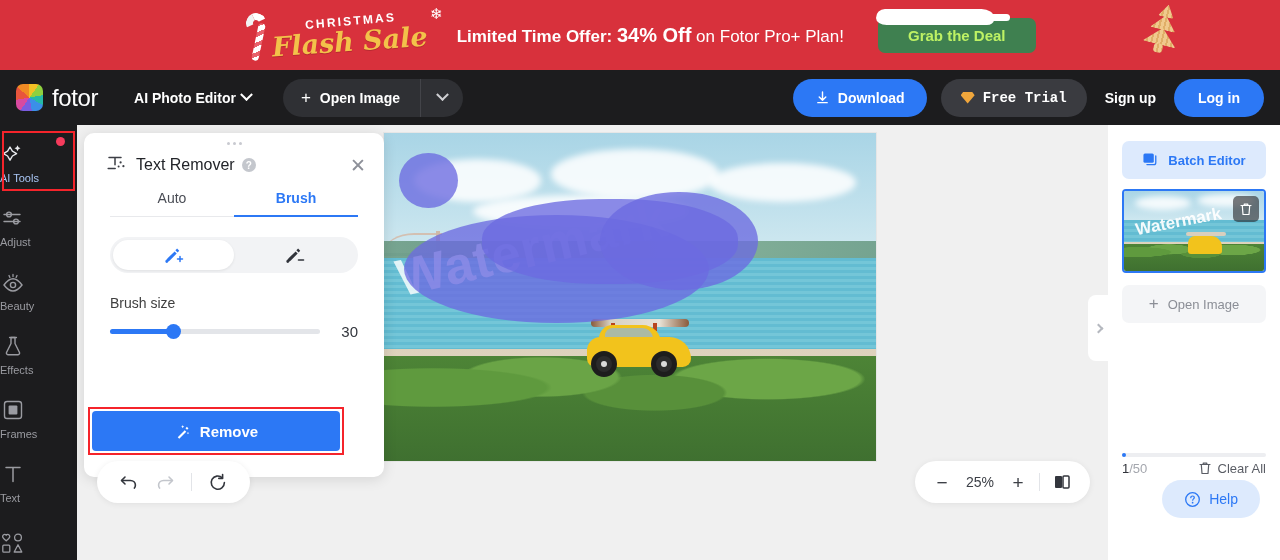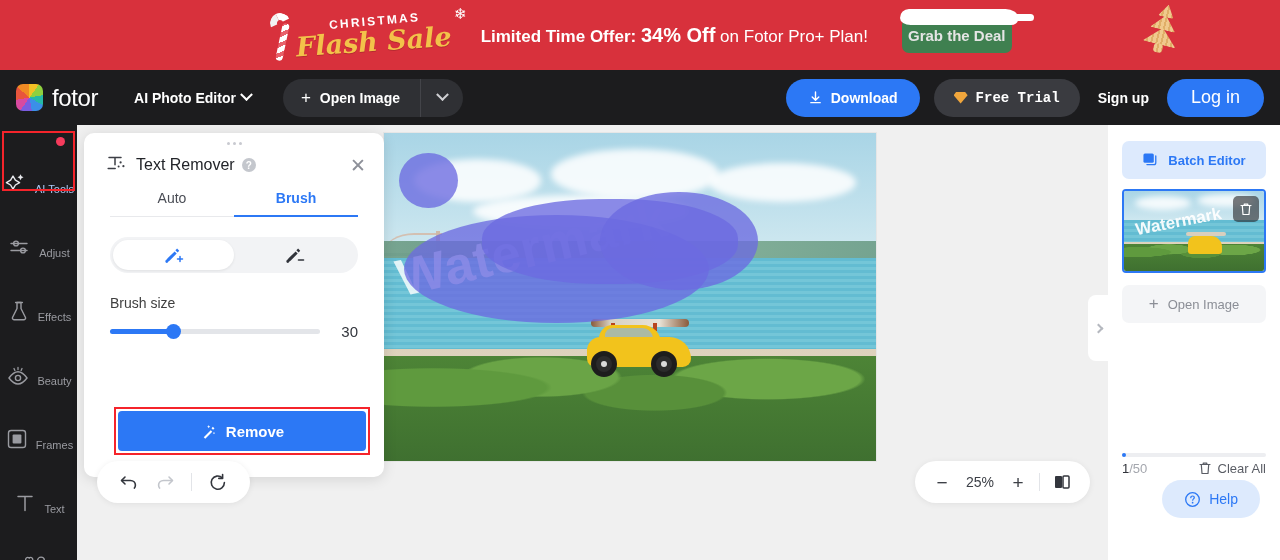--- a/index.html
+++ b/index.html
@@ -43,22 +43,22 @@
     color: #f3c24a; font-family: "DejaVu Serif", serif; font-style: italic;
     font-weight: bold; font-size: 27px; transform: rotate(-4deg);
     text-shadow: 0 1px 0 rgba(120,30,30,.35);
   }
   .snowflake { color: #ffffff; font-size: 15px; margin-left: 2px; align-self: flex-start; }
   .promo-text { color: #ffffff; font-size: 17px; white-space: nowrap; }
   .promo-text .pct { font-weight: bold; font-size: 20px; }
   .promo-text .lim { font-weight: bold; }
   .deal-wrap { position: relative; margin-left: 20px; }
   .deal-btn {
-    background: #3f8050; color: #e5e5e5; font-size: 15px; font-weight: bold;
-    border: none; border-radius: 7px; padding: 9px 6px; cursor: pointer;
+    background: #3f8050; color: #bef264; font-size: 15px; font-weight: bold;
+    border: none; border-radius: 7px; padding: 9px 30px; cursor: pointer;
   }
   .snow-cap {
     position: absolute; left: -2px; top: -9px; width: 118px; height: 16px;
     background: #ffffff; border-radius: 10px 14px 8px 12px / 10px 10px 6px 8px;
   }
   .snow-cap:after {
     content: ""; position: absolute; right: -16px; top: 5px; width: 26px; height: 7px;
     background: #ffffff; border-radius: 6px;
   }
   .cookie-tree {
@@ -115,32 +115,32 @@
   .btn-trial {
     display: flex; align-items: center; gap: 8px; background: #3a3b40; color: #fff;
     font-size: 14px; font-weight: bold; border: none; border-radius: 19px;
     height: 38px; padding: 0 20px; cursor: pointer; font-family: Liberation Mono, monospace;
   }
   .gem { width: 14px; height: 12px; background: #f0a63c;
     clip-path: polygon(50% 100%, 0 32%, 20% 0, 80% 0, 100% 32%); }
   .btn-signup { color: #ffffff; font-size: 14px; font-weight: bold; cursor: pointer;
     background: none; border: none; padding: 0 4px; }
   .btn-login {
-    background: #2c78f5; color: #fff; font-size: 18px; font-weight: normal; border: none;
+    background: #2c78f5; color: #fff; font-size: 14px; font-weight: bold; border: none;
     border-radius: 19px; height: 38px; padding: 0 24px; cursor: pointer;
   }
 
   
   .rail {
     position: absolute; left: 0; top: 125px; width: 77px; height: 435px;
     background: #1c1c1e; padding-top: 6px;
   }
   .rail-item {
-    position: relative; height: 64px; display: flex; 
-    align-items: flex-end; justify-content: center; gap: 6px; cursor: pointer;
+    position: relative; height: 64px; display: flex; flex-direction: column;
+    align-items: flex-start; justify-content: center; gap: 6px; cursor: pointer;
     color: #9a9ba1; font-size: 11px;
   }
   .rail-item.active { color: #a9c6f5; }
   .rail-hl {
     position: absolute; left: 2px; top: 0; width: 73px; height: 60px;
     border: 2px solid #f5242b; pointer-events: none;
   }
   .rail-dot {
     position: absolute; right: 12px; top: 6px; width: 9px; height: 9px;
     border-radius: 50%; background: #f53b5c;
@@ -242,21 +242,21 @@
   .bt-opt { flex: 1; display: flex; align-items: center; justify-content: center;
     border-radius: 18px; cursor: pointer; }
   .bt-opt.active { background: #ffffff; box-shadow: 0 1px 3px rgba(0,0,0,.08); }
   .field-label { margin: 22px 26px 0 26px; font-size: 14px; color: #404040; }
   .slider-row { display: flex; align-items: center; margin: 12px 26px 0 26px; gap: 14px; }
   .slider { position: relative; flex: 1; height: 5px; border-radius: 3px; background: #e3e5e9; }
   .slider-fill { position: absolute; left: 0; top: 0; height: 5px; border-radius: 3px; background: #2c78f5; }
   .slider-thumb { position: absolute; top: -5px; width: 15px; height: 15px; border-radius: 50%;
     background: #2c78f5; cursor: grab; }
   .slider-val { font-size: 15px; color: #33363d; min-width: 24px; text-align: right; }
-  .remove-wrap { position: absolute; left: 30px; bottom: 22px; width: 256px; height: 48px;
+  .remove-wrap { position: absolute; left: 4px; bottom: 22px; width: 256px; height: 48px;
     border: 2px solid #f5242b; padding: 2px; }
   .btn-remove {
     width: 100%; height: 100%; background: #2c78f5; color: #fff; border: none;
     border-radius: 4px; font-size: 15px; font-weight: bold; cursor: pointer;
     display: flex; align-items: center; justify-content: center; gap: 9px;
   }
 
   
   .hist-bar {
     position: absolute; left: 97px; bottom: 57px; height: 42px; background: #ffffff;
@@ -407,37 +407,37 @@
           <path d="M3 6.5h16M3 13.5h16" stroke="#9a9ba1" stroke-width="1.4" stroke-linecap="round"></path>
           <circle cx="8" cy="6.5" r="2.4" fill="none" stroke="#9a9ba1" stroke-width="1.4"></circle>
           <circle cx="15" cy="13.5" r="2.4" fill="none" stroke="#9a9ba1" stroke-width="1.4"></circle>
         </svg>
       </div>
       <div>Adjust</div>
     </div>
 
     <div class="rail-item">
       <div class="rail-ico">
-        <svg width="22" height="22" viewBox="0 0 22 22">
-          <path d="M9 2.5v6L4.5 17.5a1.6 1.6 0 0 0 1.4 2.2h10.2a1.6 1.6 0 0 0 1.4-2.2L13 8.5v-6z" fill="none" stroke="#9a9ba1" stroke-width="1.4" stroke-linejoin="round"></path>
-          <path d="M7.6 2.5h6.8" stroke="#9a9ba1" stroke-width="1.4" stroke-linecap="round"></path>
-        </svg>
-      </div>
-      <div>Effects</div>
-    </div>
-
-    <div class="rail-item">
-      <div class="rail-ico">
         <svg width="24" height="22" viewBox="0 0 24 22">
           <path d="M3 14c3.2-4.2 5.8-6.2 9-6.2s5.8 2 9 6.2c-3.2 4.2-5.8 6-9 6s-5.8-1.8-9-6z" fill="none" stroke="#9a9ba1" stroke-width="1.4"></path>
           <circle cx="12" cy="14" r="2.6" fill="none" stroke="#9a9ba1" stroke-width="1.4"></circle>
           <path d="M8 4.5l.9 2M12 3.4v2.2M16 4.5l-.9 2" stroke="#9a9ba1" stroke-width="1.3" stroke-linecap="round"></path>
         </svg>
       </div>
       <div>Beauty</div>
+    </div>
+
+    <div class="rail-item">
+      <div class="rail-ico">
+        <svg width="22" height="22" viewBox="0 0 22 22">
+          <path d="M9 2.5v6L4.5 17.5a1.6 1.6 0 0 0 1.4 2.2h10.2a1.6 1.6 0 0 0 1.4-2.2L13 8.5v-6z" fill="none" stroke="#9a9ba1" stroke-width="1.4" stroke-linejoin="round"></path>
+          <path d="M7.6 2.5h6.8" stroke="#9a9ba1" stroke-width="1.4" stroke-linecap="round"></path>
+        </svg>
+      </div>
+      <div>Effects</div>
     </div>
 
     <div class="rail-item">
       <div class="rail-ico">
         <svg width="22" height="22" viewBox="0 0 22 22">
           <rect x="2.5" y="2.5" width="17" height="17" rx="2.6" fill="none" stroke="#9a9ba1" stroke-width="1.4"></rect>
           <rect x="6.6" y="6.6" width="8.8" height="8.8" rx="1" fill="#9a9ba1"></rect>
         </svg>
       </div>
       <div>Frames</div>

